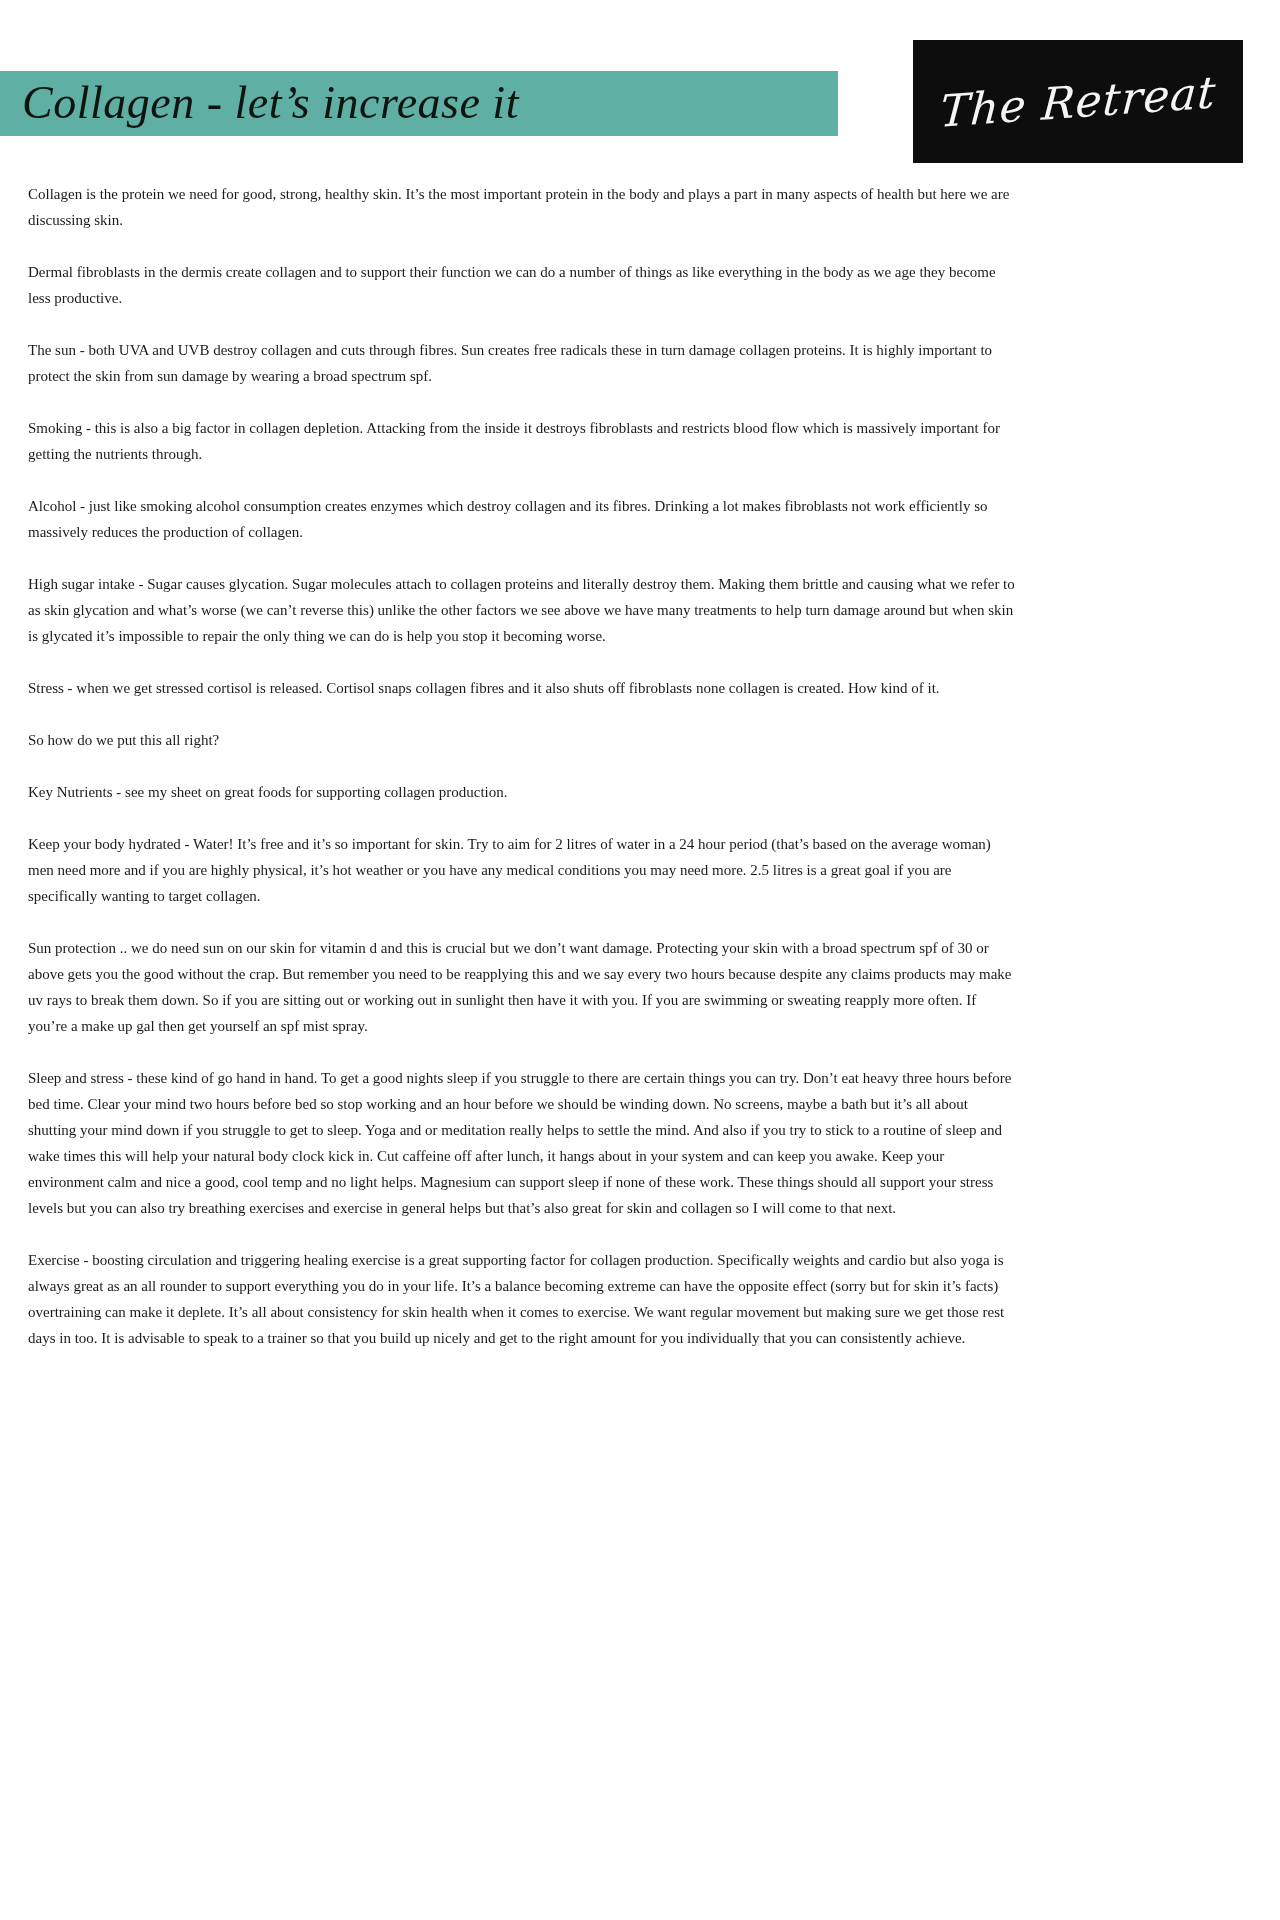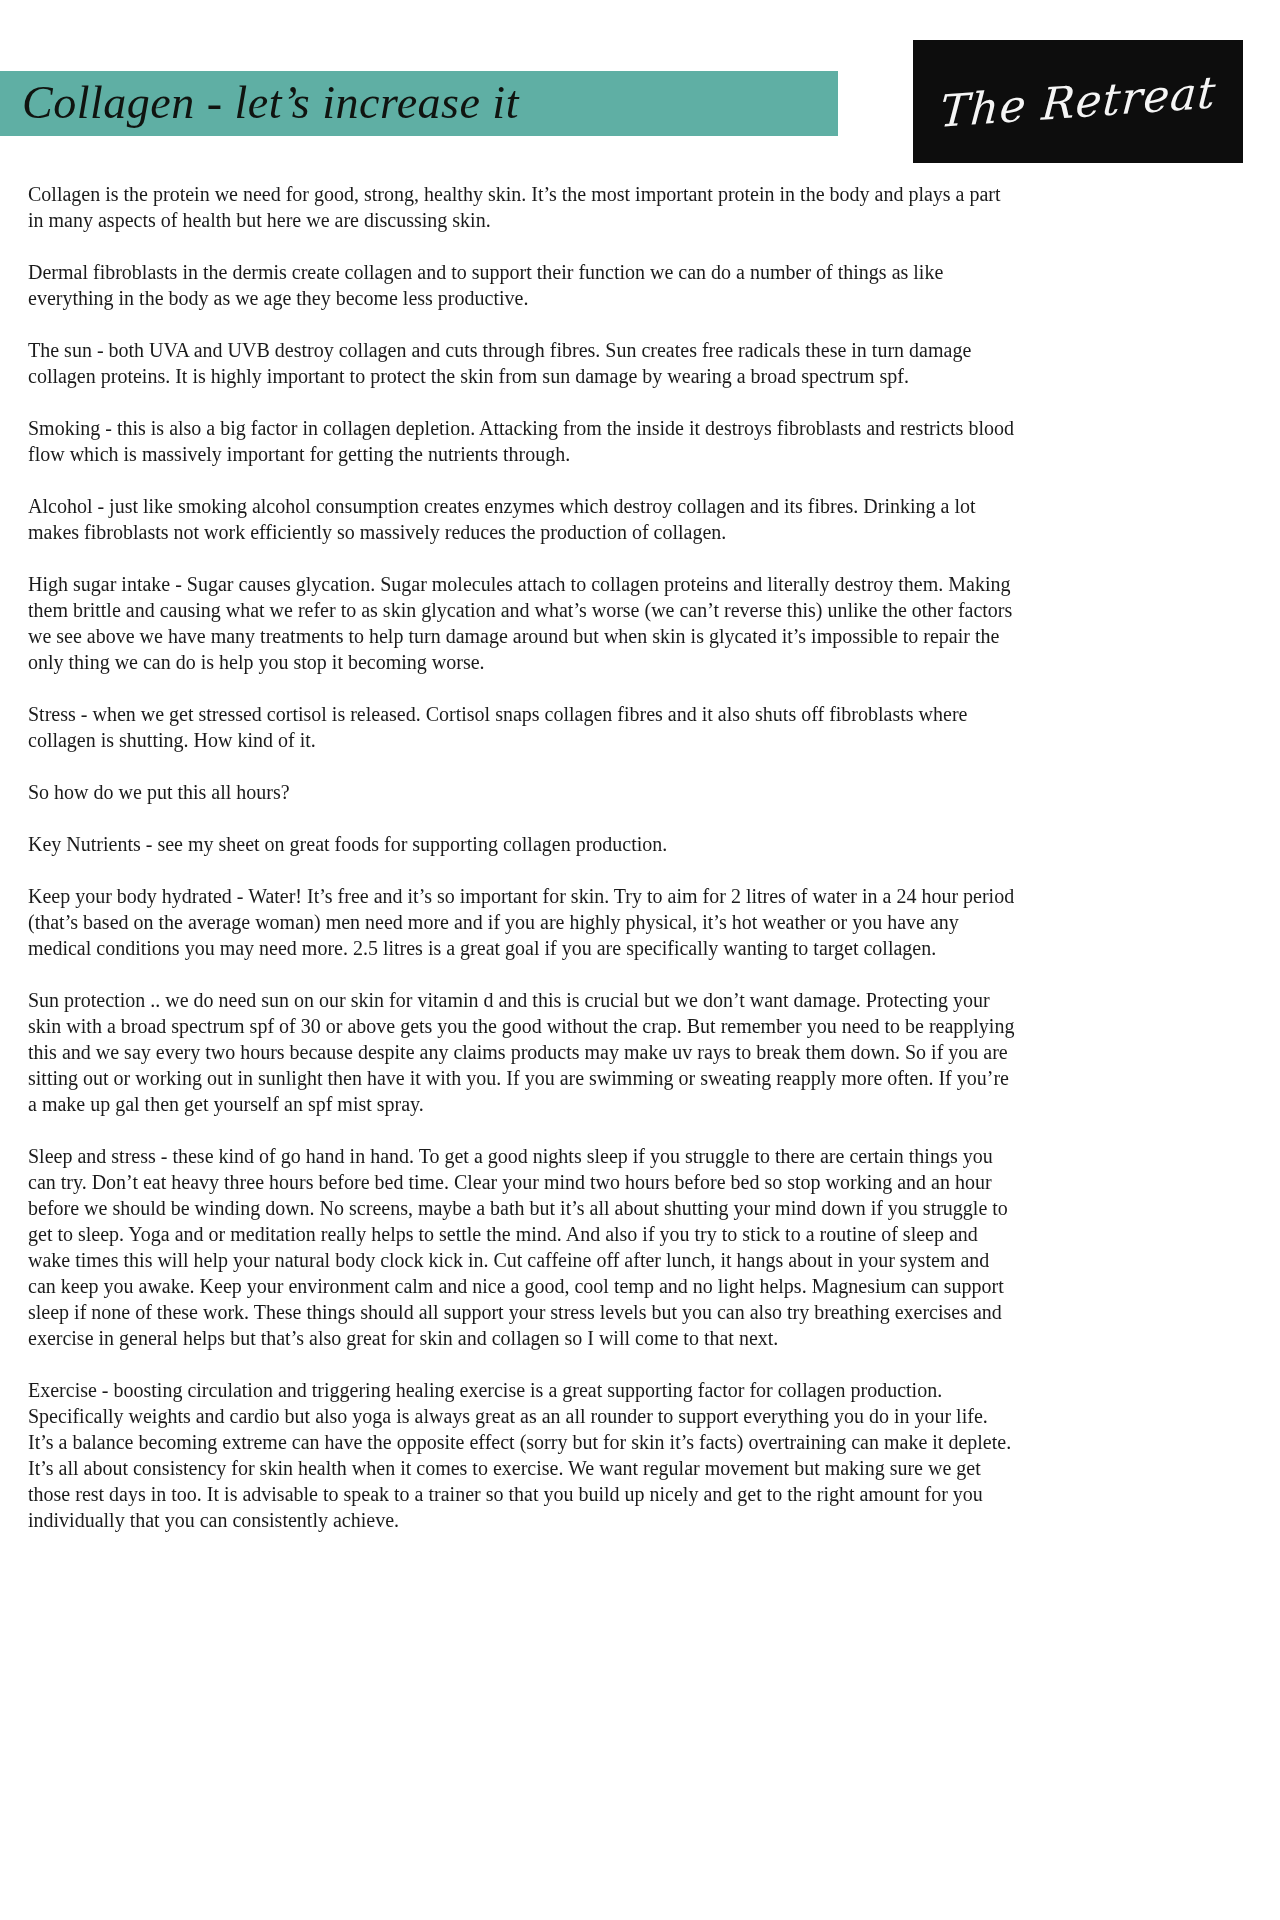--- a/index.html
+++ b/index.html
@@ -61,21 +61,21 @@
     letter-spacing: 1px;
     line-height: 1;
     user-select: none;
   }
   .content {
     margin: 18px 28px 0 28px;
     width: 990px;
   }
   .content p {
     margin: 0 0 26px 0;
-    font-size: 20px;
+    font-size: 15px;
     line-height: 26px;
     white-space: pre-line;
     color: #1b1b1b;
   }
 </style>
 </head>
 <body>
 
 <div class="header">
   <div class="title-banner">
@@ -86,20 +86,20 @@
   </div>
 </div>
 
 <div class="content">
   <p>Collagen is the protein we need for good, strong, healthy skin. It’s the most important protein in the body and plays a part in many aspects of health but here we are discussing skin.</p>
   <p>Dermal fibroblasts in the dermis create collagen and to support their function we can do a number of things as like everything in the body as we age they become less productive.</p>
   <p>The sun - both UVA and UVB destroy collagen and cuts through fibres. Sun creates free radicals these in turn damage collagen proteins. It is highly important to protect the skin from sun damage by wearing a broad spectrum spf.</p>
   <p>Smoking - this is also a big factor in collagen depletion. Attacking from the inside it destroys fibroblasts and restricts blood flow which is massively important for getting the nutrients through.</p>
   <p>Alcohol - just like smoking alcohol consumption creates enzymes which destroy collagen and its fibres. Drinking a lot makes fibroblasts not work efficiently so massively reduces the production of collagen.</p>
   <p>High sugar intake - Sugar causes glycation. Sugar molecules attach to collagen proteins and literally destroy them. Making them brittle and causing what we refer to as skin glycation and what’s worse (we can’t reverse this) unlike the other factors we see above we have many treatments to help turn damage around but when skin is glycated it’s impossible to repair the only thing we can do is help you stop it becoming worse.</p>
-  <p>Stress - when we get stressed cortisol is released. Cortisol snaps collagen fibres and it also shuts off fibroblasts where collagen is shutting. How kind of it.</p>
-  <p>So how do we put this all hours?</p>
+  <p>Stress - when we get stressed cortisol is released. Cortisol snaps collagen fibres and it also shuts off fibroblasts none collagen is created. How kind of it.</p>
+  <p>So how do we put this all right?</p>
   <p>Key Nutrients - see my sheet on great foods for supporting collagen production.</p>
   <p>Keep your body hydrated - Water! It’s free and it’s so important for skin. Try to aim for 2 litres of water in a 24 hour period (that’s based on the average woman) men need more and if you are highly physical, it’s hot weather or you have any medical conditions you may need more. 2.5 litres is a great goal if you are specifically wanting to target collagen.</p>
   <p>Sun protection .. we do need sun on our skin for vitamin d and this is crucial but we don’t want damage. Protecting your skin with a broad spectrum spf of 30 or above gets you the good without the crap. But remember you need to be reapplying this and we say every two hours because despite any claims products may make uv rays to break them down. So if you are sitting out or working out in sunlight then have it with you. If you are swimming or sweating reapply more often. If you’re a make up gal then get yourself an spf mist spray.</p>
   <p>Sleep and stress - these kind of go hand in hand. To get a good nights sleep if you struggle to there are certain things you can try. Don’t eat heavy three hours before bed time. Clear your mind two hours before bed so stop working and an hour before we should be winding down. No screens, maybe a bath but it’s all about shutting your mind down if you struggle to get to sleep. Yoga and or meditation really helps to settle the mind. And also if you try to stick to a routine of sleep and wake times this will help your natural body clock kick in. Cut caffeine off after lunch, it hangs about in your system and can keep you awake. Keep your environment calm and nice a good, cool temp and no light helps. Magnesium can support sleep if none of these work. These things should all support your stress levels but you can also try breathing exercises and exercise in general helps but that’s also great for skin and collagen so I will come to that next.</p>
   <p>Exercise - boosting circulation and triggering healing exercise is a great supporting factor for collagen production. Specifically weights and cardio but also yoga is always great as an all rounder to support everything you do in your life. It’s a balance becoming extreme can have the opposite effect (sorry but for skin it’s facts) overtraining can make it deplete. It’s all about consistency for skin health when it comes to exercise. We want regular movement but making sure we get those rest days in too. It is advisable to speak to a trainer so that you build up nicely and get to the right amount for you individually that you can consistently achieve.</p>
 </div>
 
 </body></html>

